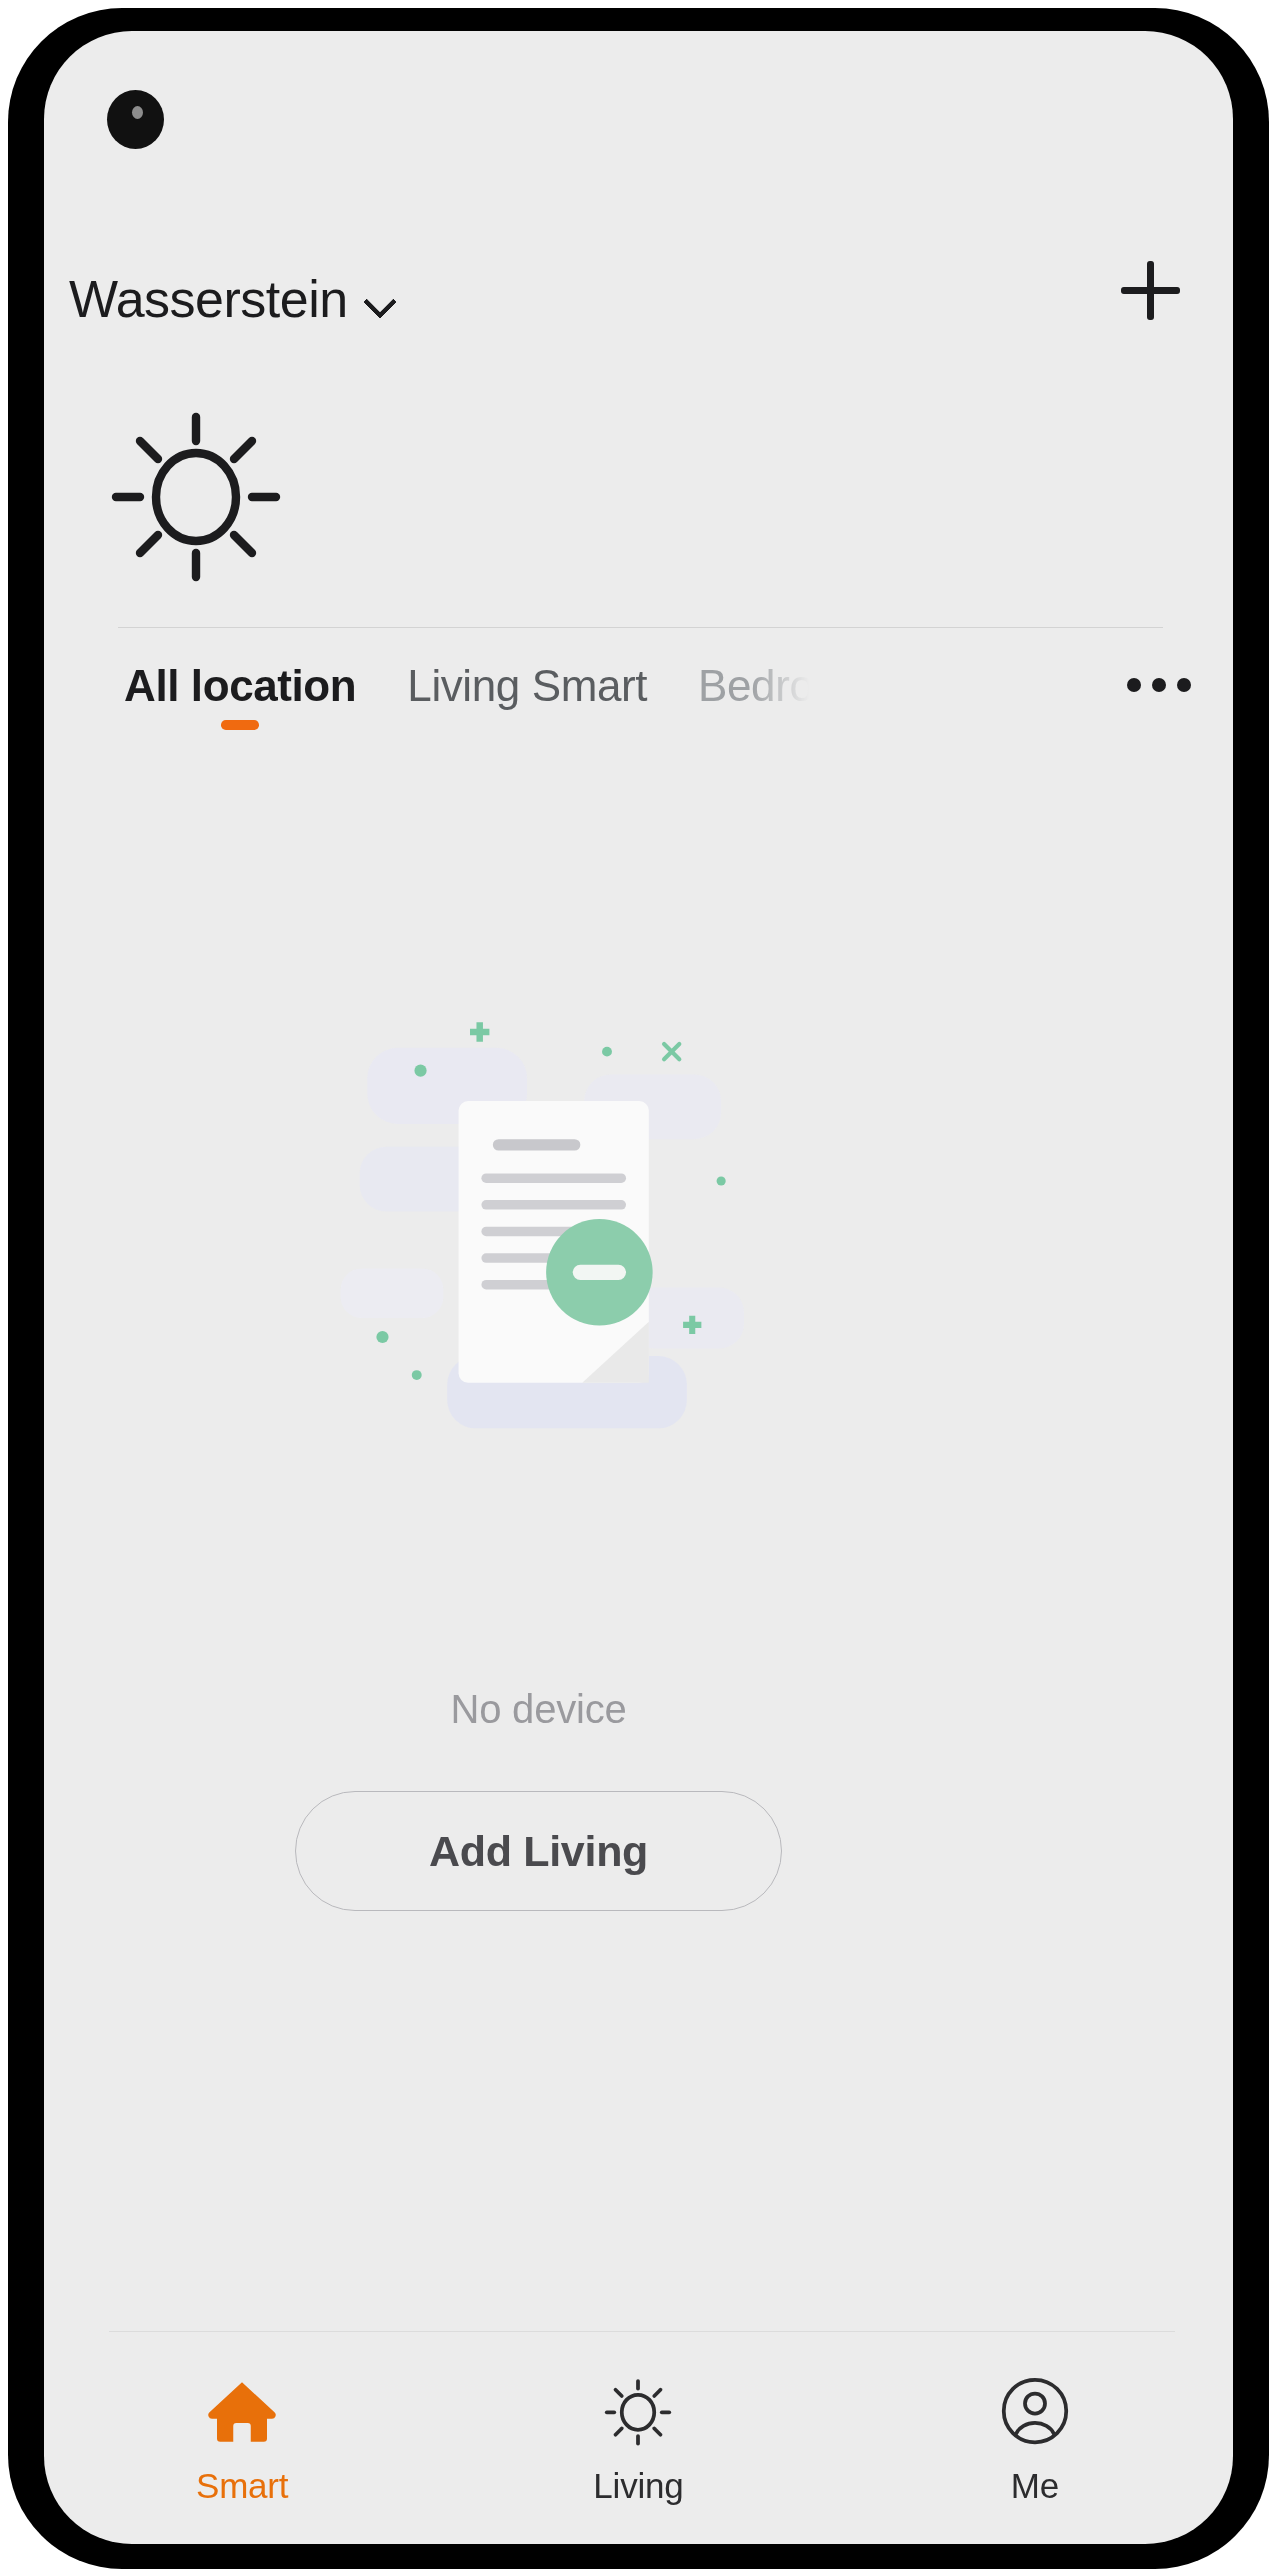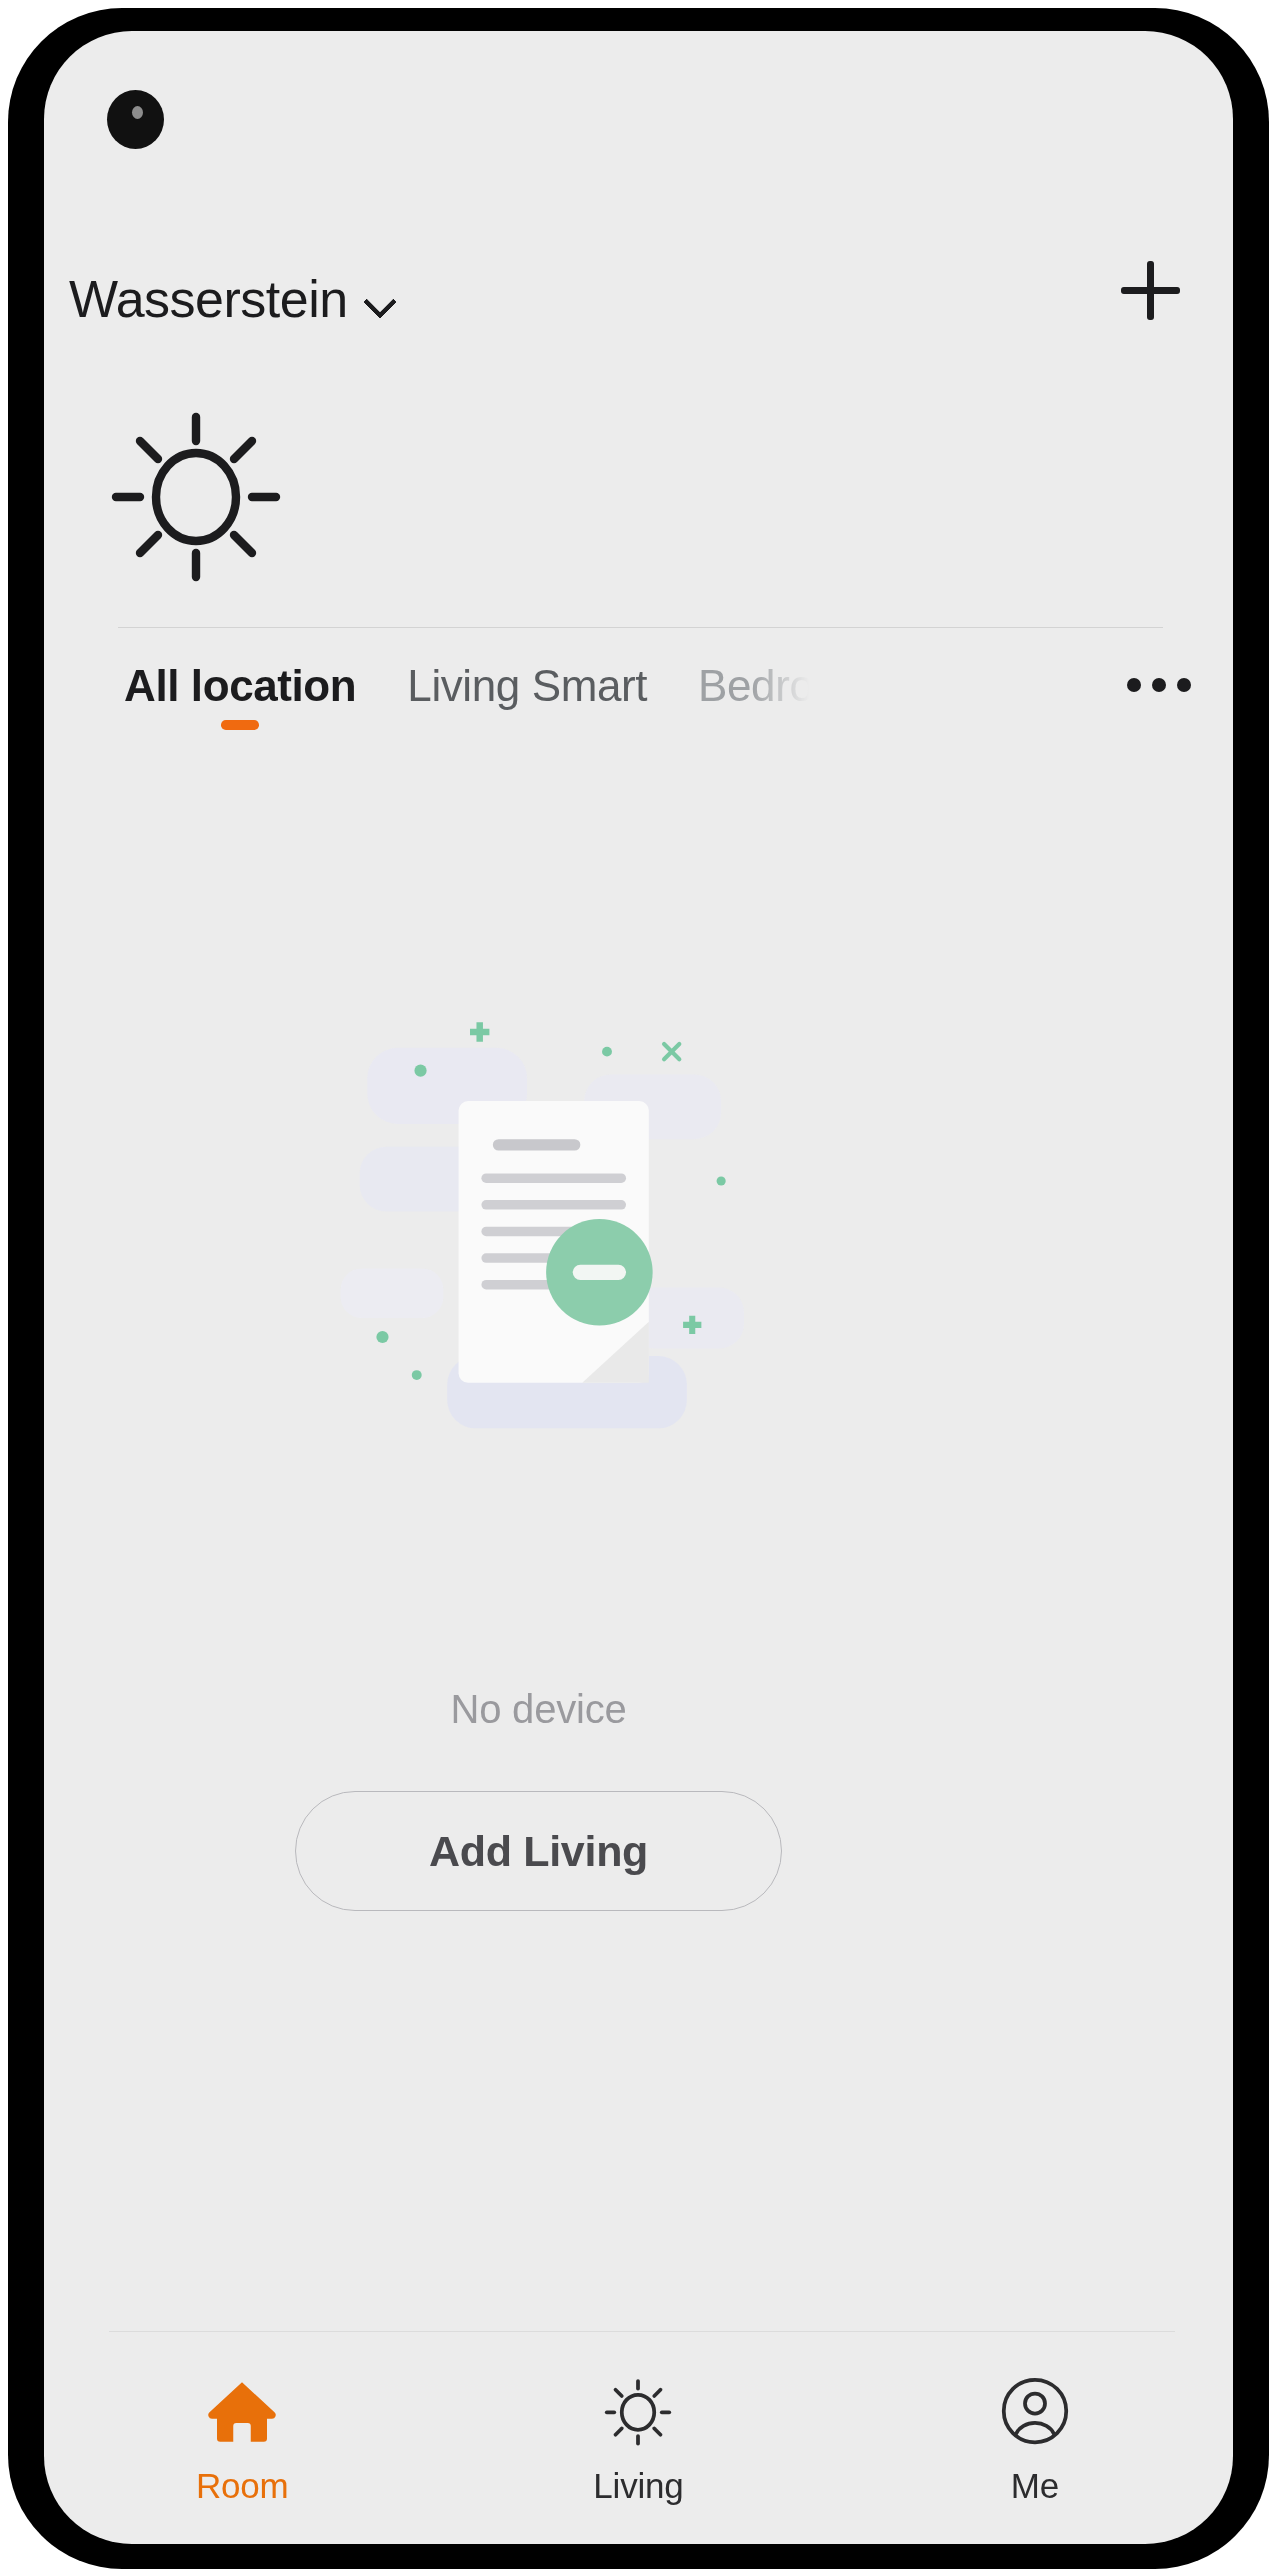--- a/index.html
+++ b/index.html
@@ -316,21 +316,21 @@
       </div>
     </div>
 
     <div class="bottom-sep"></div>
     <div class="bottomnav">
 
       <div class="nav-item active">
         <svg class="nav-icon" viewBox="0 0 64 64">
           <path d="M32 9 L58 33 a3 3 0 0 1 -2.2 5.2 L52 38.2 L52 54 a2.6 2.6 0 0 1 -2.6 2.6 L39 56.6 L39 44 a2.4 2.4 0 0 0 -2.4 -2.4 L27.4 41.6 A2.4 2.4 0 0 0 25 44 L25 56.6 L14.6 56.6 A2.6 2.6 0 0 1 12 54 L12 38.2 L8.2 38.2 A3 3 0 0 1 6 33 Z" fill="#E8700A"></path>
         </svg>
-        <div class="nav-label">Room</div>
+        <div class="nav-label">Smart</div>
       </div>
 
       <div class="nav-item idle">
         <svg class="nav-icon" viewBox="0 0 64 64">
           <g stroke="#2c2c2e" stroke-width="3" stroke-linecap="round" fill="none">
             <ellipse cx="32" cy="33" rx="13" ry="14"></ellipse>
             <line x1="32" y1="8" x2="32" y2="14"></line>
             <line x1="32" y1="52" x2="32" y2="58"></line>
             <line x1="7" y1="33" x2="13" y2="33"></line>
             <line x1="51" y1="33" x2="57" y2="33"></line>

